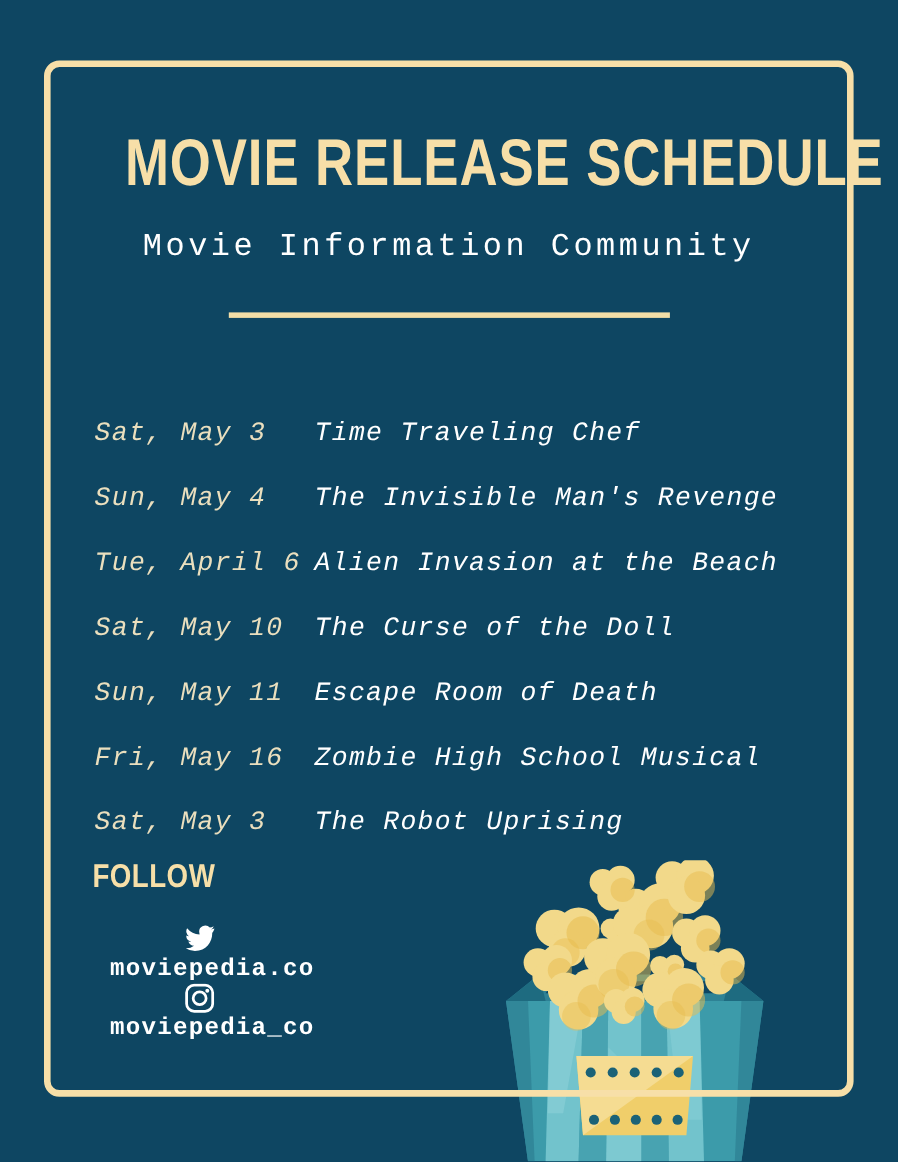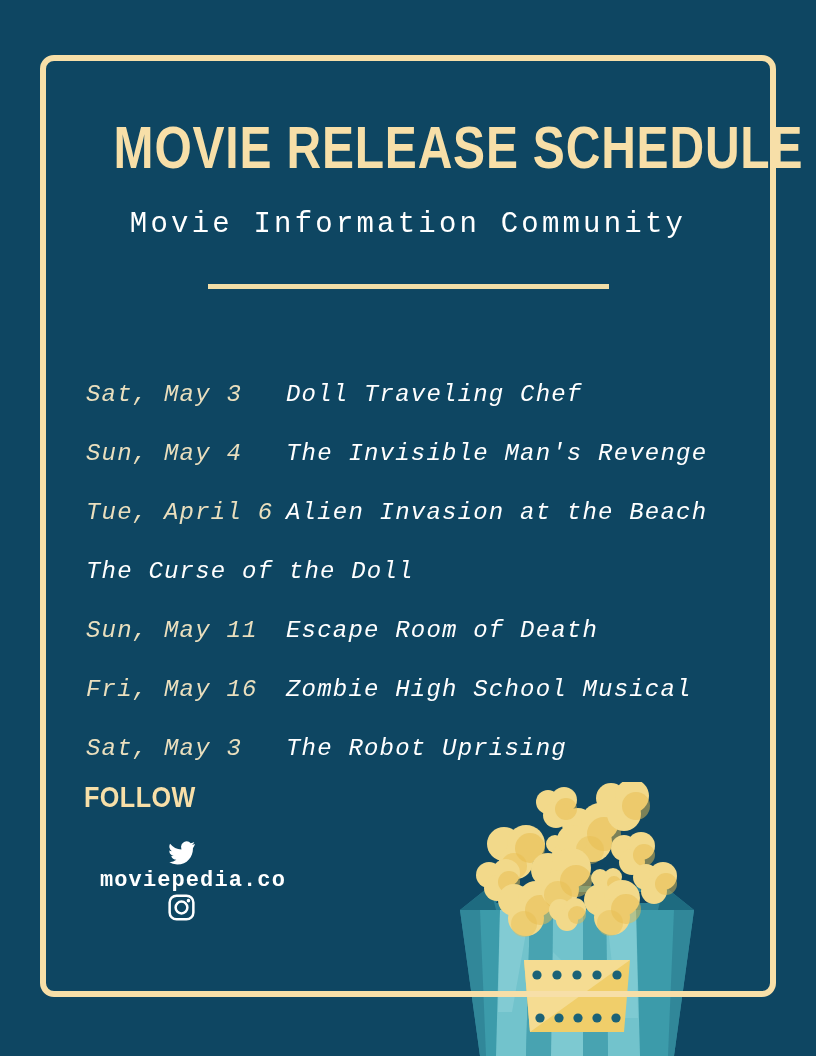--- a/index.html
+++ b/index.html
@@ -306,34 +306,35 @@
   <div id="header">
     <div id="title">MOVIE RELEASE SCHEDULE</div>
     <div id="subtitle">Movie Information Community</div>
     <div id="divider"></div>
   </div>
 
   <div id="schedule">
 
     <div class="sched-row">
       <span class="sched-date">Sat, May 3</span>
-      <span class="sched-title">Doll Traveling Chef</span>
+      <span class="sched-title">Time Traveling Chef</span>
     </div>
 
     <div class="sched-row">
       <span class="sched-date">Sun, May 4</span>
       <span class="sched-title">The Invisible Man's Revenge</span>
     </div>
 
     <div class="sched-row">
       <span class="sched-date">Tue, April 6</span>
       <span class="sched-title">Alien Invasion at the Beach</span>
     </div>
 
     <div class="sched-row">
+      <span class="sched-date">Sat, May 10</span>
       <span class="sched-title">The Curse of the Doll</span>
     </div>
 
     <div class="sched-row">
       <span class="sched-date">Sun, May 11</span>
       <span class="sched-title">Escape Room of Death</span>
     </div>
 
     <div class="sched-row">
       <span class="sched-date">Fri, May 16</span>
@@ -360,16 +361,17 @@
     </div>
 
     <div class="social-row">
       <span class="social-icon">
         <svg width="27" height="27" viewBox="0 0 28 28" xmlns="http://www.w3.org/2000/svg">
           <rect x="1.7" y="1.7" width="24.6" height="24.6" rx="7.2" ry="7.2" fill="none" stroke="#FFFFFF" stroke-width="2.6"></rect>
           <circle cx="14" cy="14" r="6.1" fill="none" stroke="#FFFFFF" stroke-width="2.6"></circle>
           <circle cx="21.2" cy="6.9" r="1.85" fill="#FFFFFF"></circle>
         </svg>
       </span>
+      <span class="social-handle">moviepedia_co</span>
     </div>
   </div>
 
 </div>
 
 </body></html>

